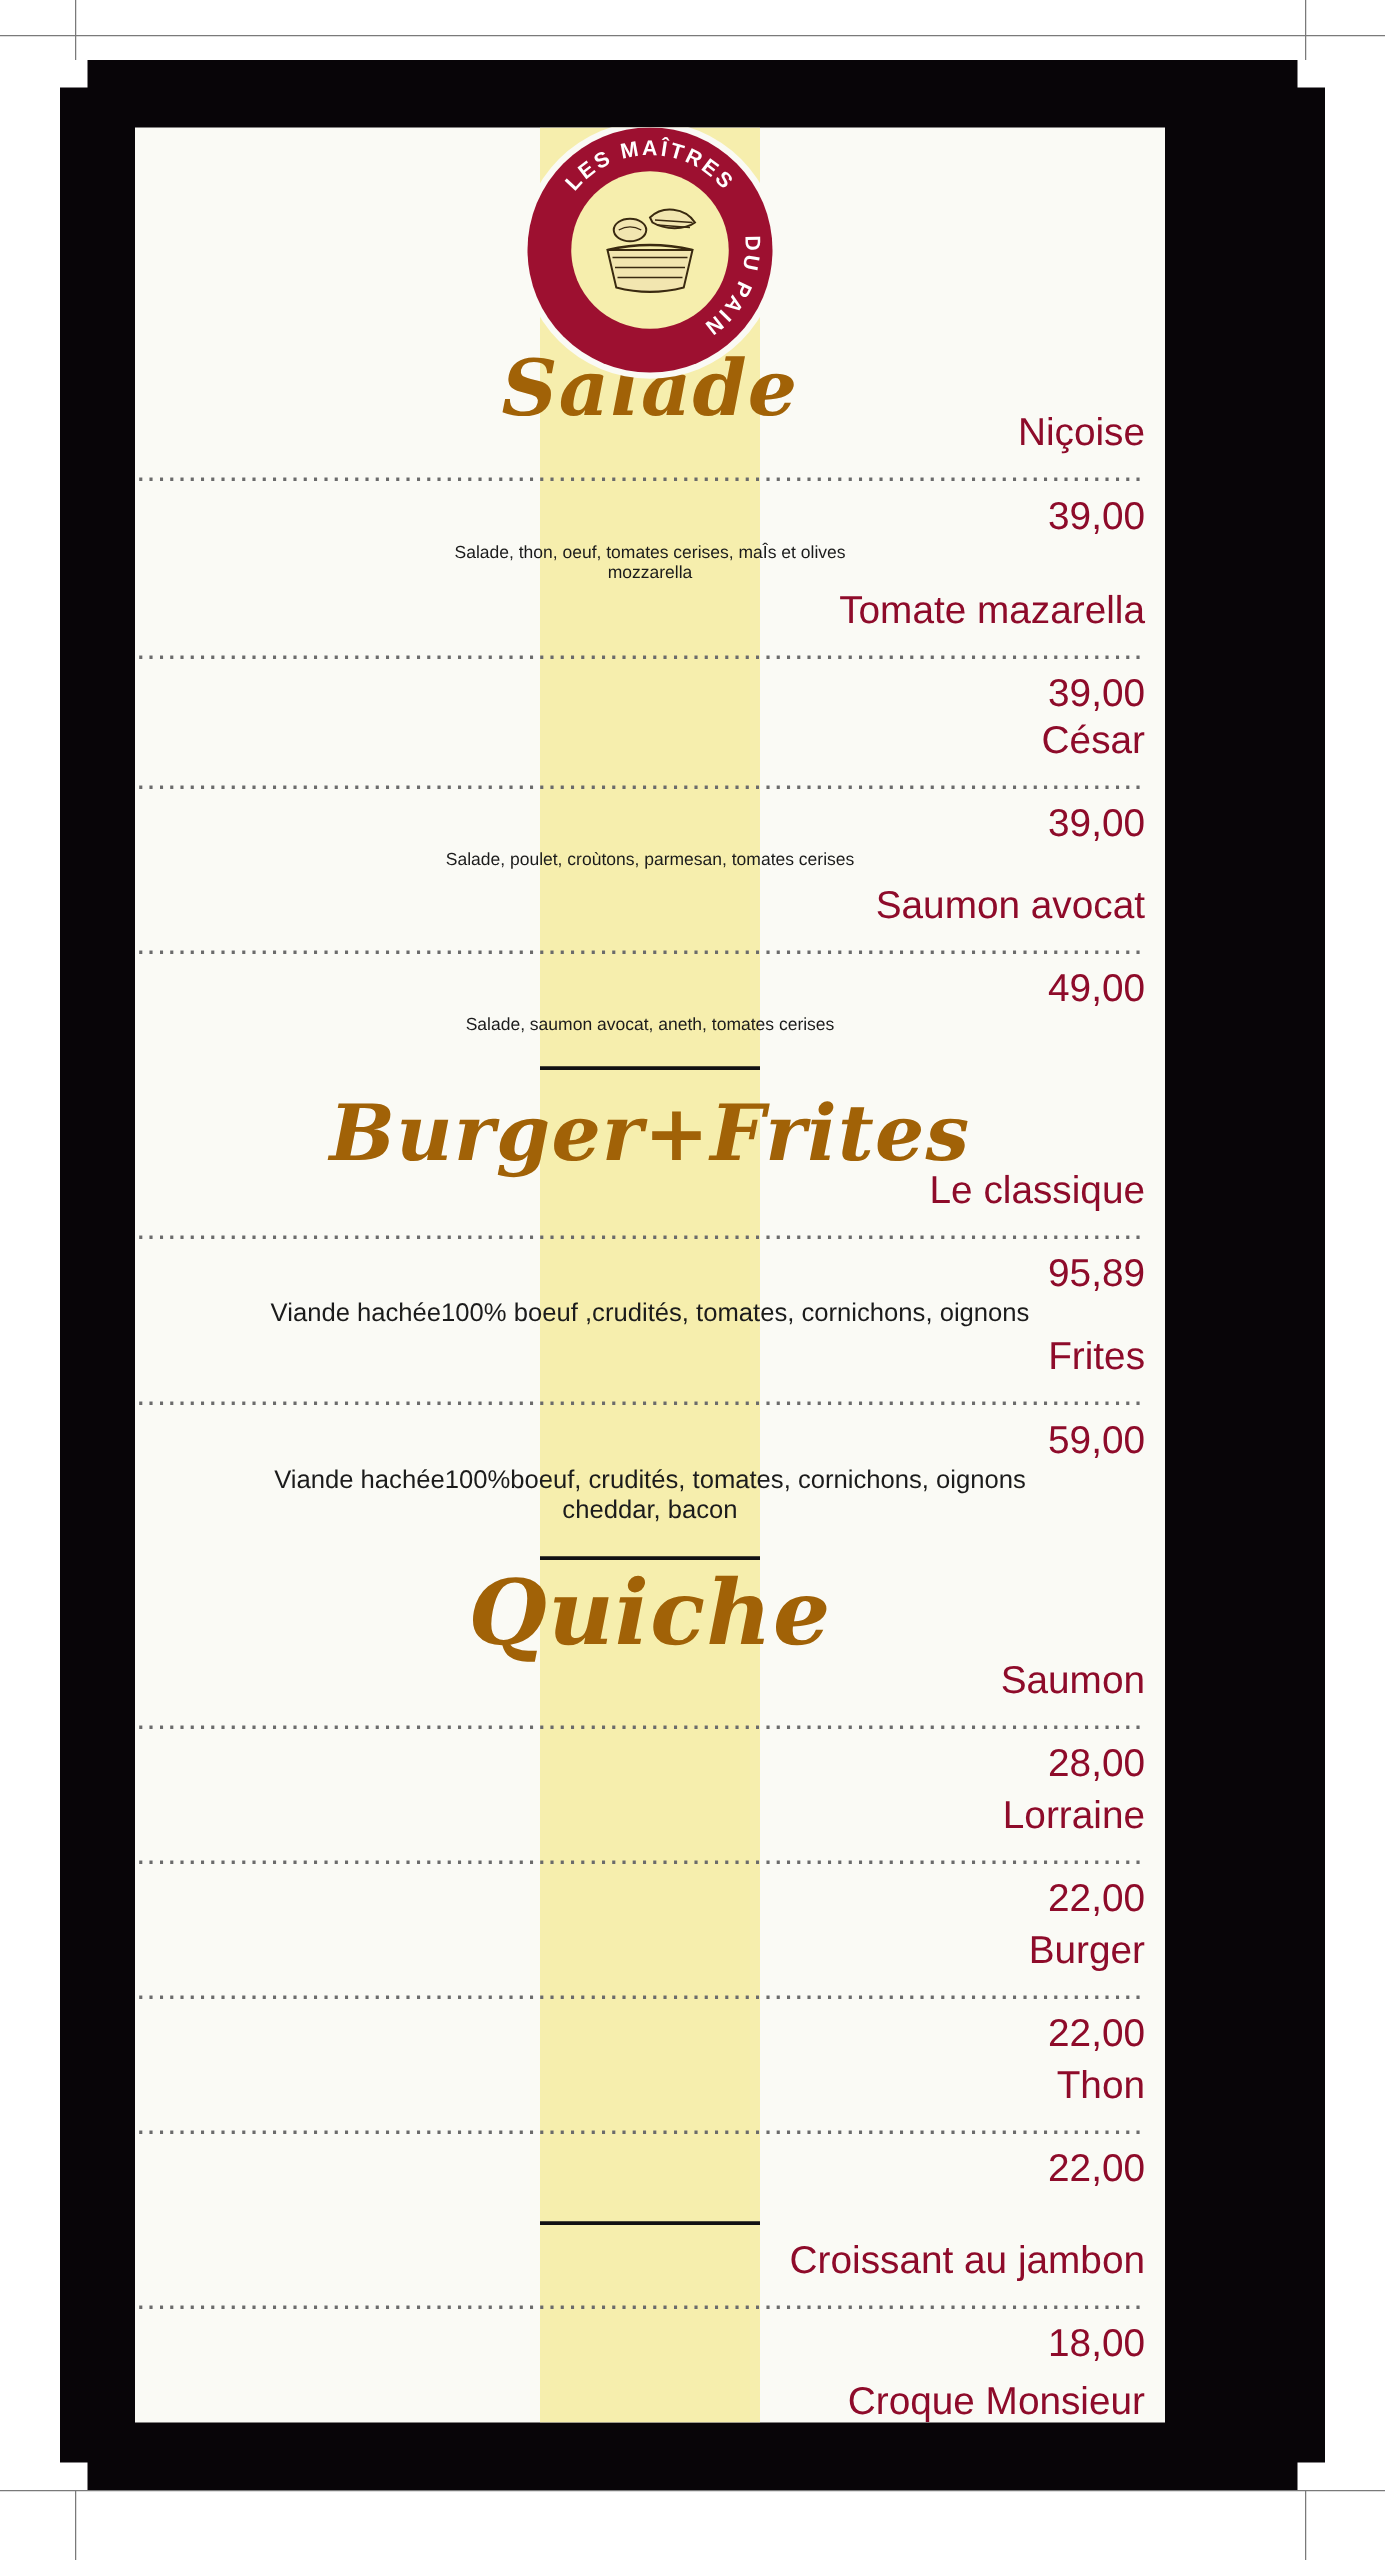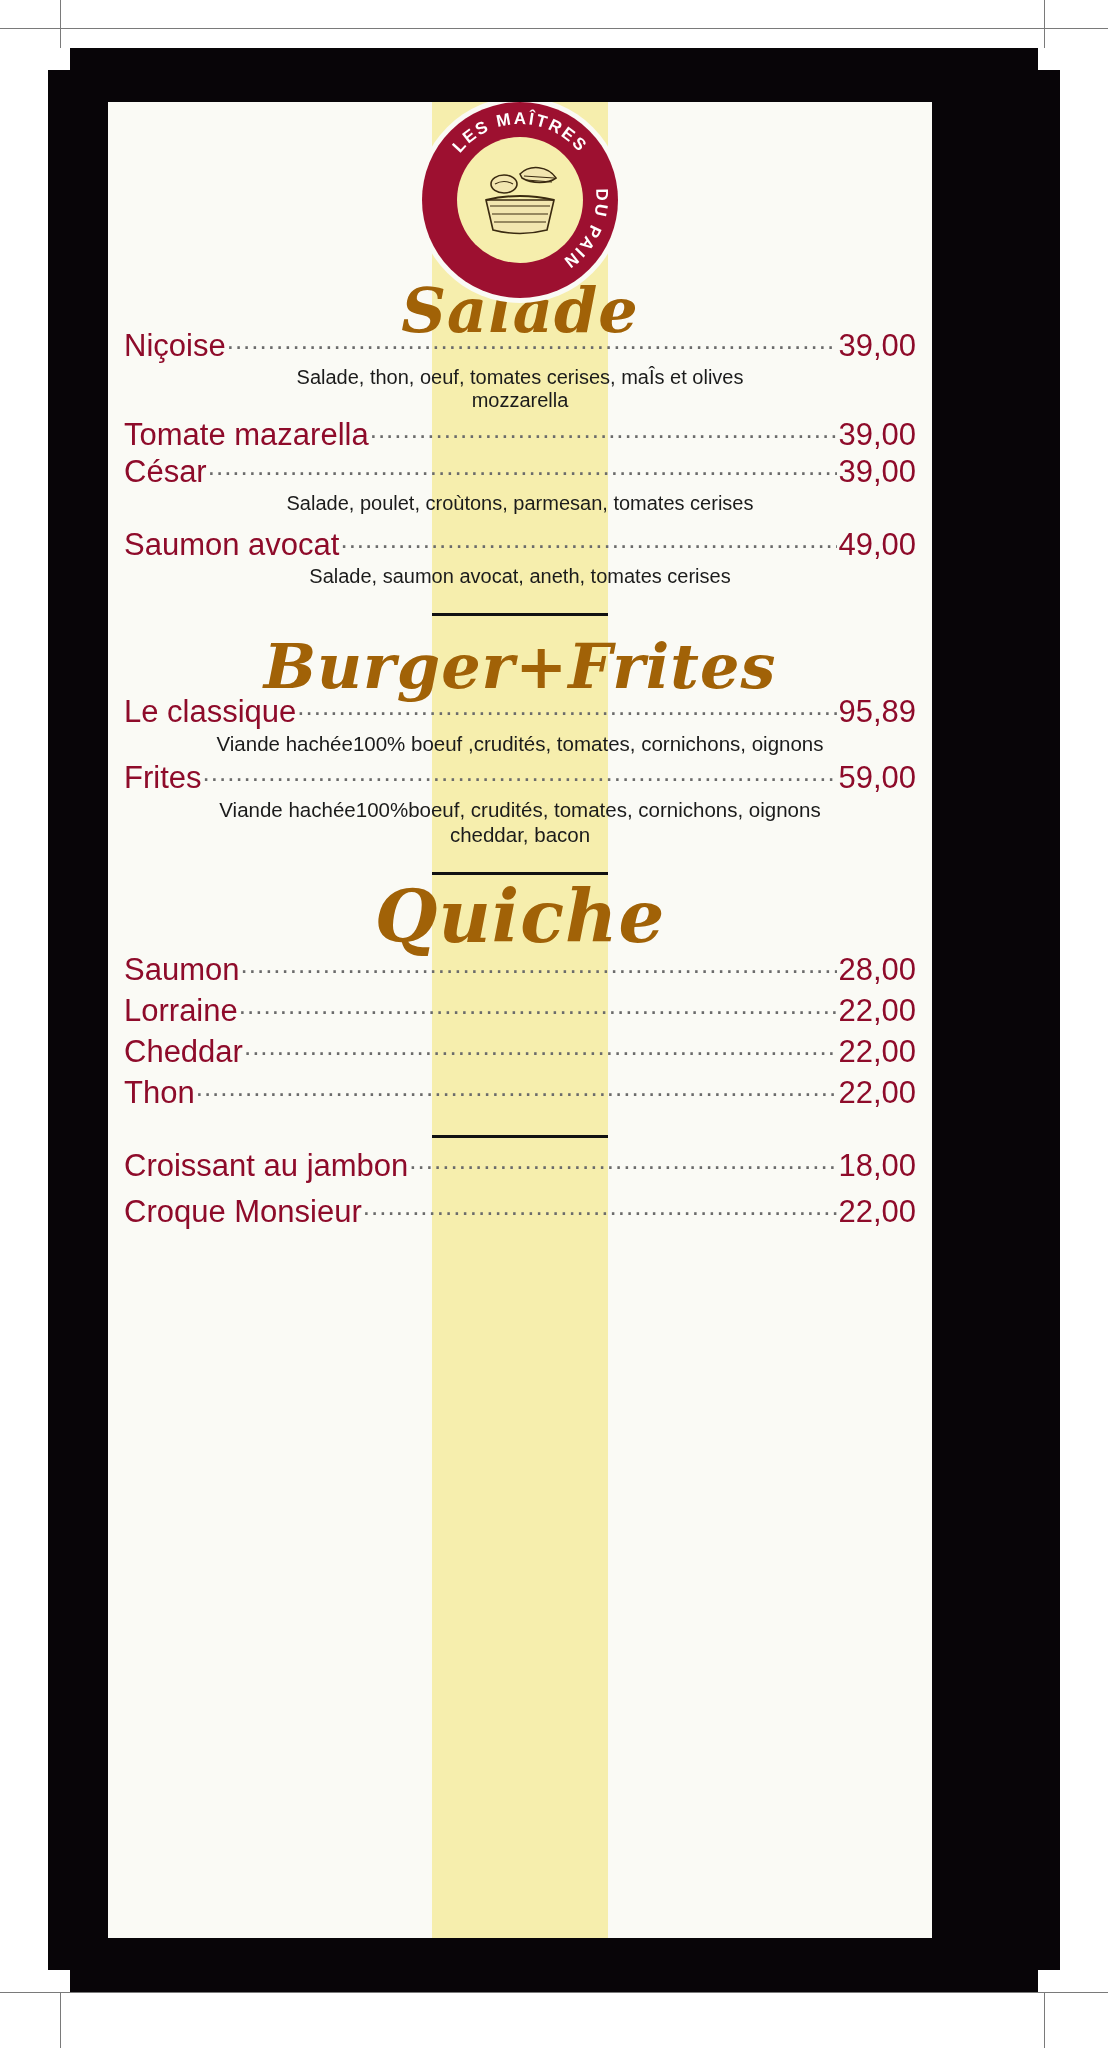--- a/index.html
+++ b/index.html
@@ -135,43 +135,44 @@
   .divider {
     width: 176px;
     height: 3px;
     background: #111;
     margin: 22px auto 4px auto;
   }
 
   
   .item {
     display: flex;
-    align-items: flex-start;
+    align-items: flex-end;
     color: #8e0b2a;
     font-size: 31px;
     padding: 1px 14px 0 14px;
     white-space: nowrap;
+    flex-direction: column;
   }
   .item .name { flex: 0 0 auto; }
   .item .dots {
     flex: 1 1 auto;
     overflow: hidden;
     margin: 0 1px;
     font-size: 26px;
     letter-spacing: 1px;
     color: #6b6b6b;
     position: relative;
     top: -3px;
   }
   .item .price { flex: 0 0 auto; }
 
   .desc {
     text-align: center;
     color: #1b1b1b;
-    font-size: 20px;
+    font-size: 14px;
     line-height: 1.18;
     padding: 2px 18px 3px 18px;
   }
   .desc.wide { font-size: 20.5px; padding-left: 6px; padding-right: 6px; }
 
   .gap-sm { height: 7px; }
 
   .quiche-list .item { padding-top: 3px; padding-bottom: 2px; }
   .snack-list .item { padding-top: 6px; padding-bottom: 4px; }
 </style>
@@ -286,21 +287,21 @@
           <span class="name">Saumon</span>
           <span class="dots">...........................................................................................................</span>
           <span class="price">28,00</span>
         </div>
         <div class="item">
           <span class="name">Lorraine</span>
           <span class="dots">...........................................................................................................</span>
           <span class="price">22,00</span>
         </div>
         <div class="item">
-          <span class="name">Cheddar</span>
+          <span class="name">Burger</span>
           <span class="dots">...........................................................................................................</span>
           <span class="price">22,00</span>
         </div>
         <div class="item">
           <span class="name">Thon</span>
           <span class="dots">...........................................................................................................</span>
           <span class="price">22,00</span>
         </div>
       </div>
 

